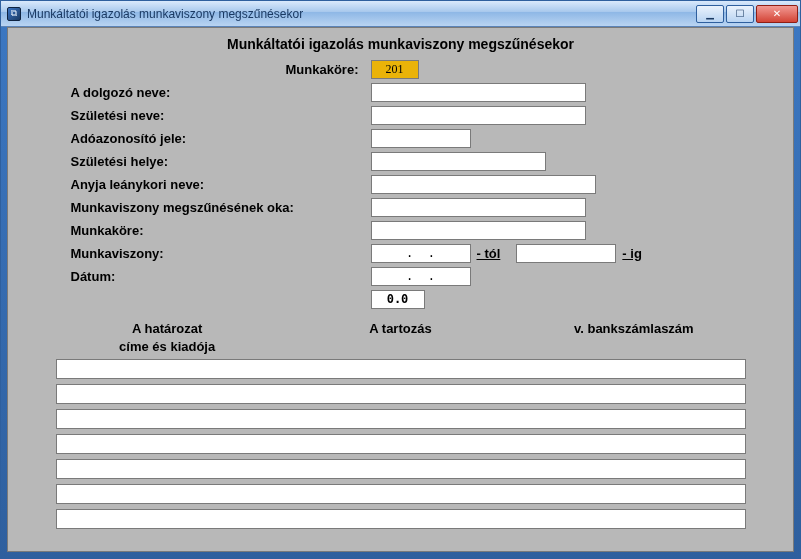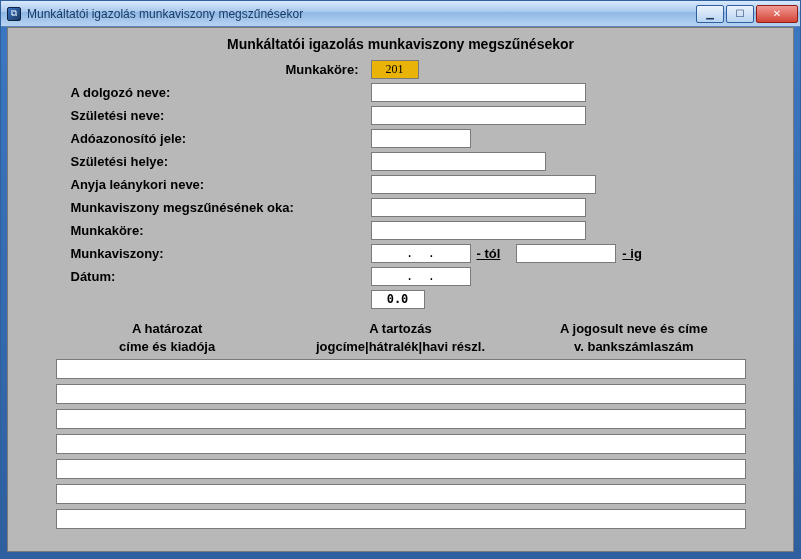--- a/index.html
+++ b/index.html
@@ -234,24 +234,22 @@
 
     </div>
 
     <div class="headers">
       <div>
         <div>A határozat</div>
         <div>címe és kiadója</div>
       </div>
       <div>
         <div>A tartozás</div>
-        <div>jogcíme|hátralék|havi részl.</div>
       </div>
       <div>
-        <div>A jogosult neve és címe</div>
         <div>v. bankszámlaszám</div>
       </div>
     </div>
 
     <div class="lines">
       <input class="line" value="" style="">
       <input class="line" value="" style="">
       <input class="line" value="" style="">
       <input class="line" value="" style="">
       <input class="line" value="" style="">

